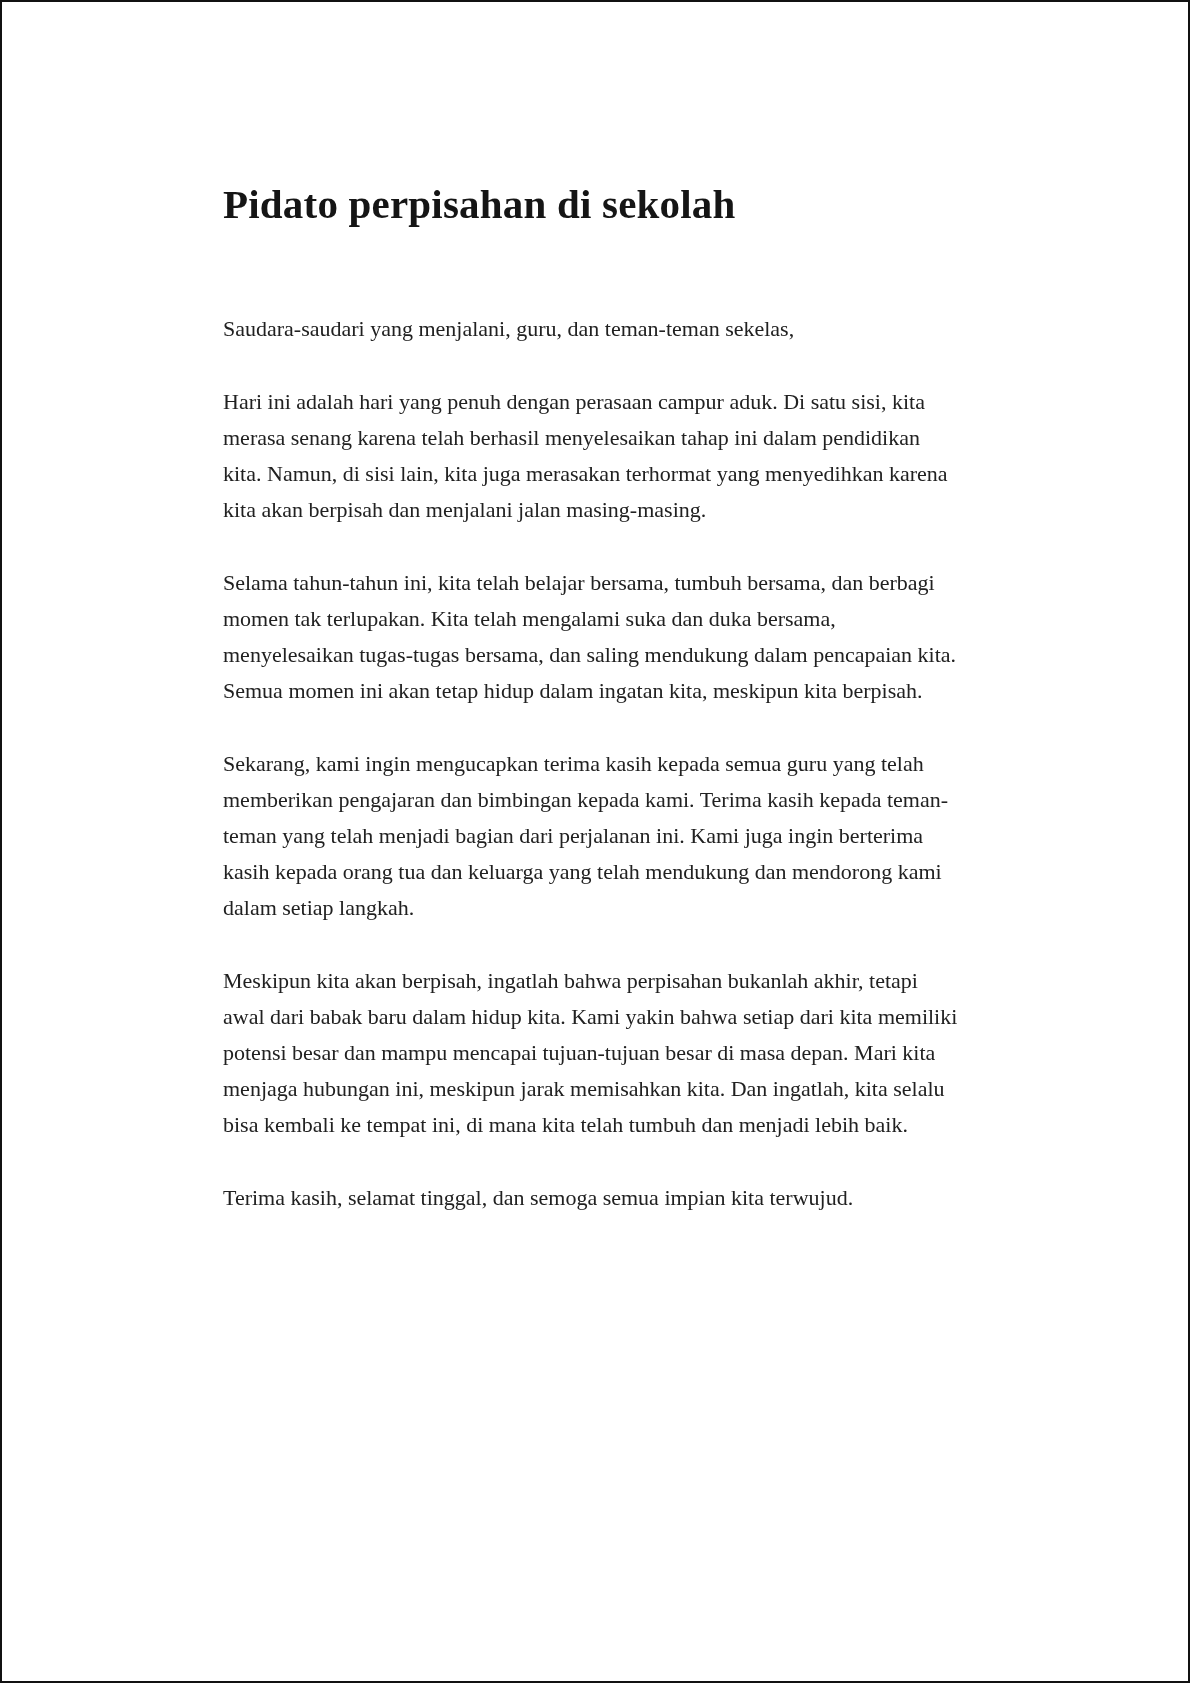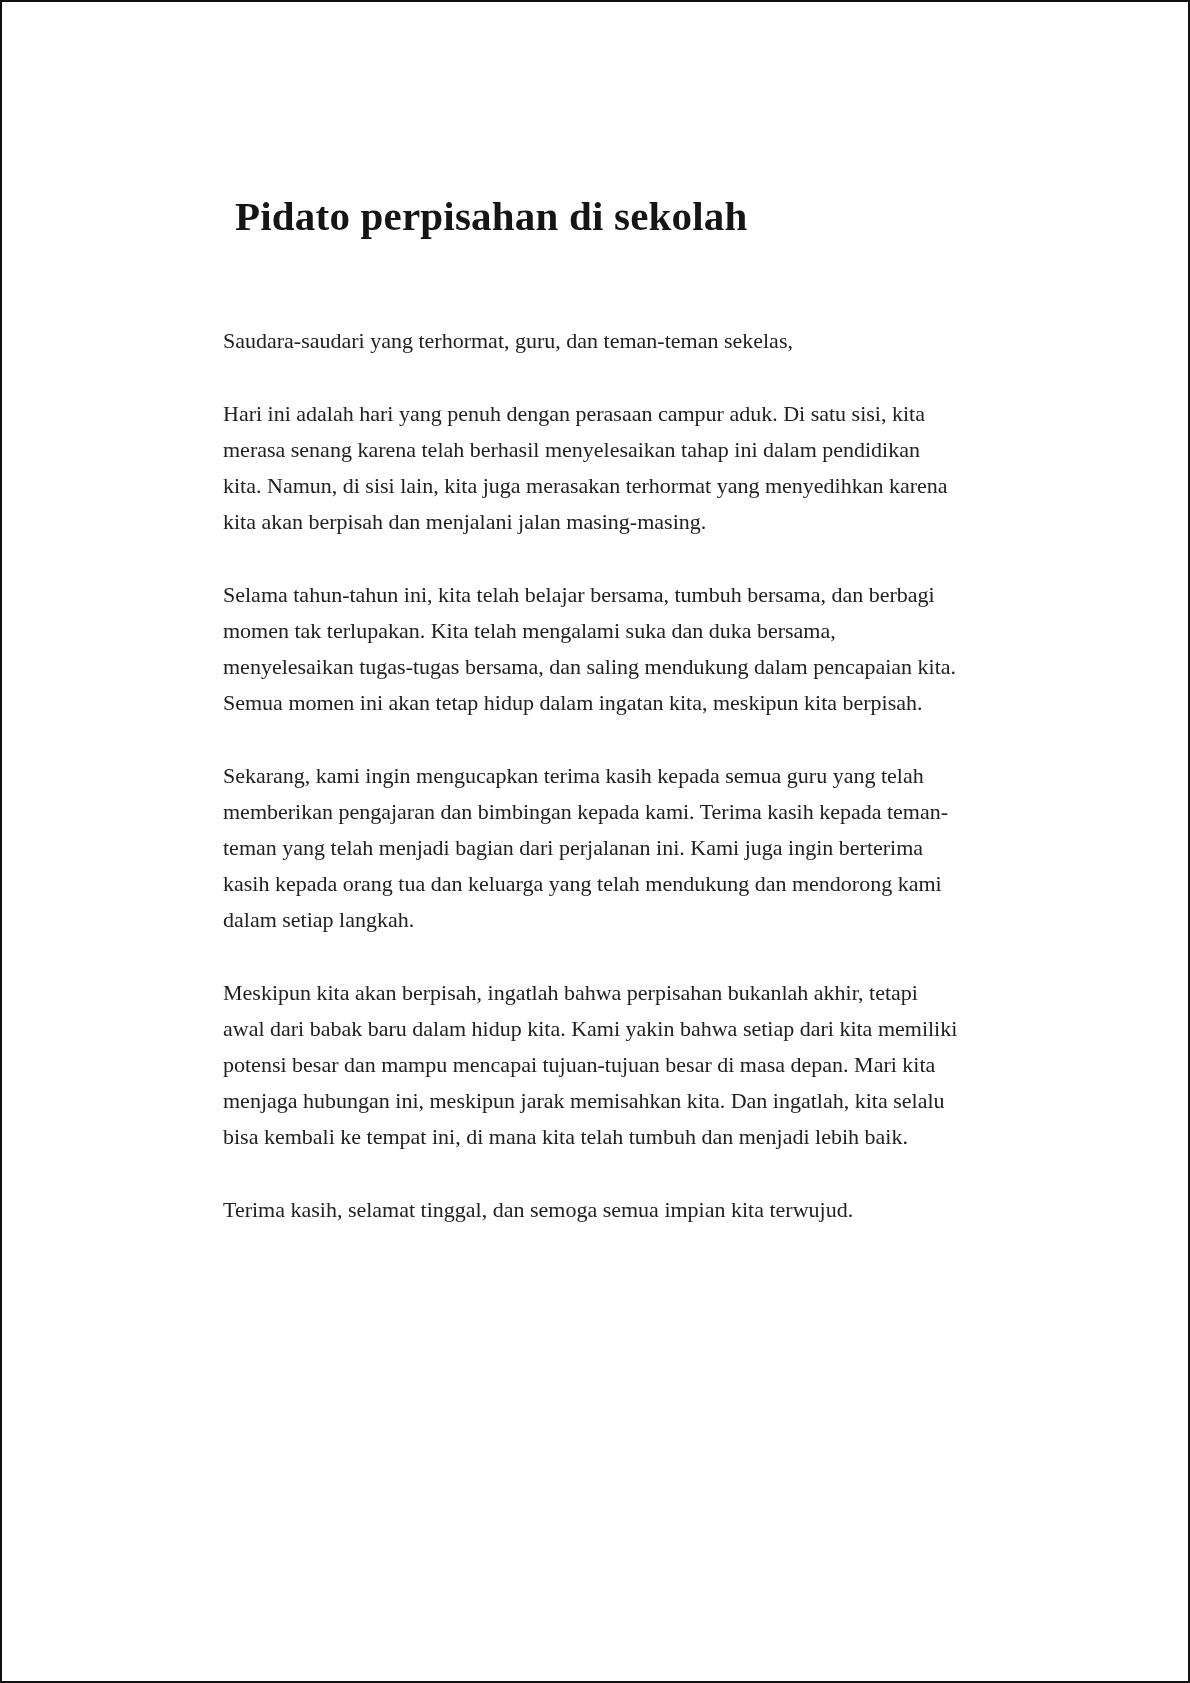--- a/index.html
+++ b/index.html
@@ -18,21 +18,21 @@
     font-family: "Liberation Serif", "DejaVu Serif", serif;
     color: #1f1f1f;
   }
   .content {
     position: absolute;
     left: 221px;
     top: 0;
     width: 736px;
   }
   .doc-title {
-    margin: 12px;
+    margin: 0;
     padding-top: 178px;
     font-size: 41px;
     font-weight: 700;
     letter-spacing: 0.2px;
     color: #151515;
     line-height: 1.2;
   }
   .doc-body {
     margin-top: 82px;
   }
@@ -58,21 +58,21 @@
   }
 </style>
 </head>
 <body>
 
 <div class="page">
   <div class="content">
     <h1 class="doc-title">Pidato perpisahan di sekolah</h1>
 
     <div class="doc-body">
-      <p>Saudara-saudari yang terhormat, guru, dan teman-teman sekelas,</p>
+      <p>Saudara-saudari yang menjalani, guru, dan teman-teman sekelas,</p>
       <p>Hari ini adalah hari yang penuh dengan perasaan campur aduk. Di satu sisi, kita merasa senang karena telah berhasil menyelesaikan tahap ini dalam pendidikan kita. Namun, di sisi lain, kita juga merasakan terhormat yang menyedihkan karena kita akan berpisah dan menjalani jalan masing-masing.</p>
       <p>Selama tahun-tahun ini, kita telah belajar bersama, tumbuh bersama, dan berbagi momen tak terlupakan. Kita telah mengalami suka dan duka bersama, menyelesaikan tugas-tugas bersama, dan saling mendukung dalam pencapaian kita. Semua momen ini akan tetap hidup dalam ingatan kita, meskipun kita berpisah.</p>
       <p>Sekarang, kami ingin mengucapkan terima kasih kepada semua guru yang telah memberikan pengajaran dan bimbingan kepada kami. Terima kasih kepada teman-teman yang telah menjadi bagian dari perjalanan ini. Kami juga ingin berterima kasih kepada orang tua dan keluarga yang telah mendukung dan mendorong kami dalam setiap langkah.</p>
       <p>Meskipun kita akan berpisah, ingatlah bahwa perpisahan bukanlah akhir, tetapi awal dari babak baru dalam hidup kita. Kami yakin bahwa setiap dari kita memiliki potensi besar dan mampu mencapai tujuan-tujuan besar di masa depan. Mari kita menjaga hubungan ini, meskipun jarak memisahkan kita. Dan ingatlah, kita selalu bisa kembali ke tempat ini, di mana kita telah tumbuh dan menjadi lebih baik.</p>
       <p>Terima kasih, selamat tinggal, dan semoga semua impian kita terwujud.</p>
     </div>
   </div>
 
 </div>
 

